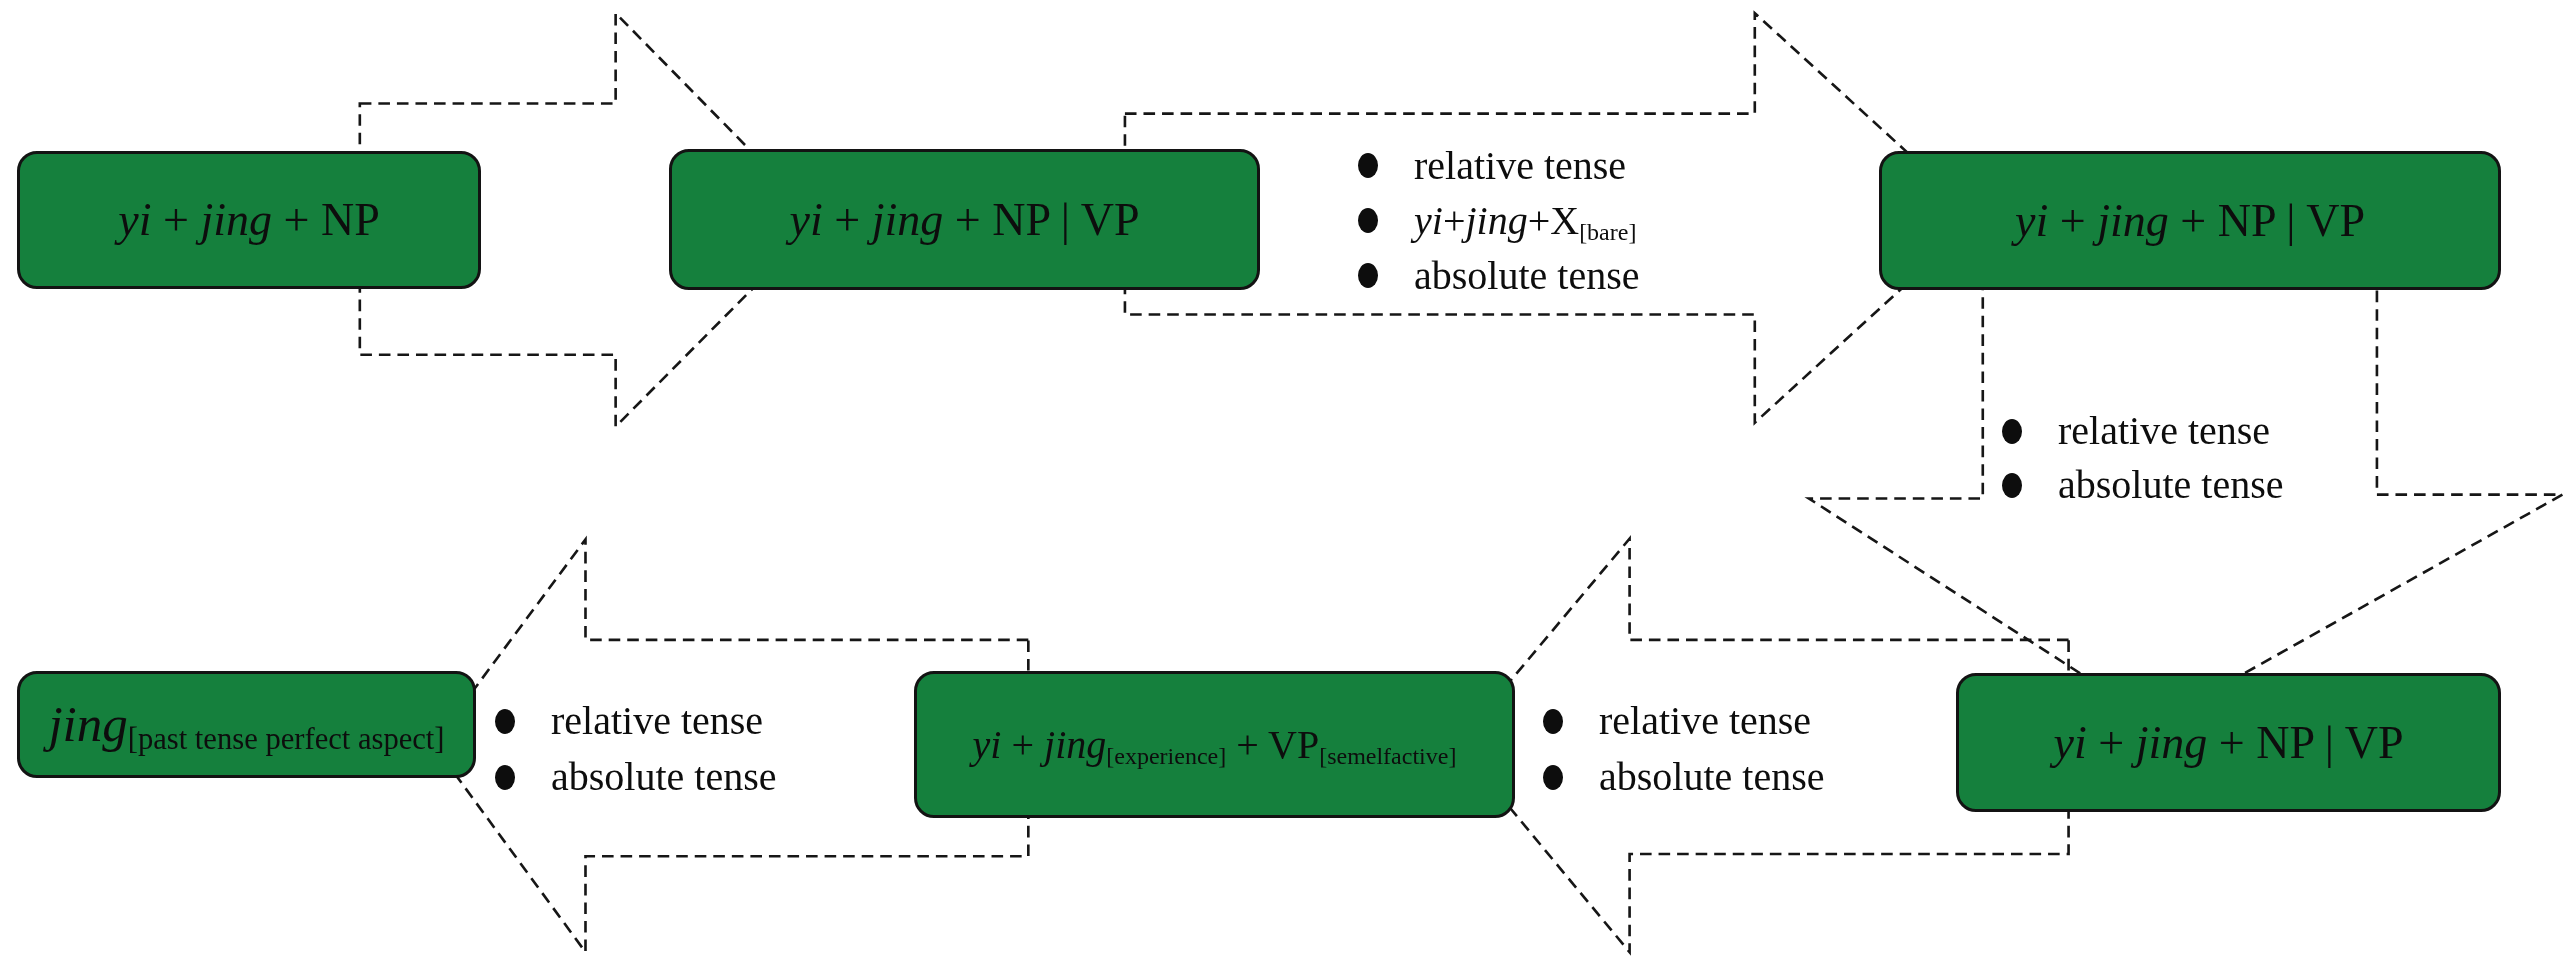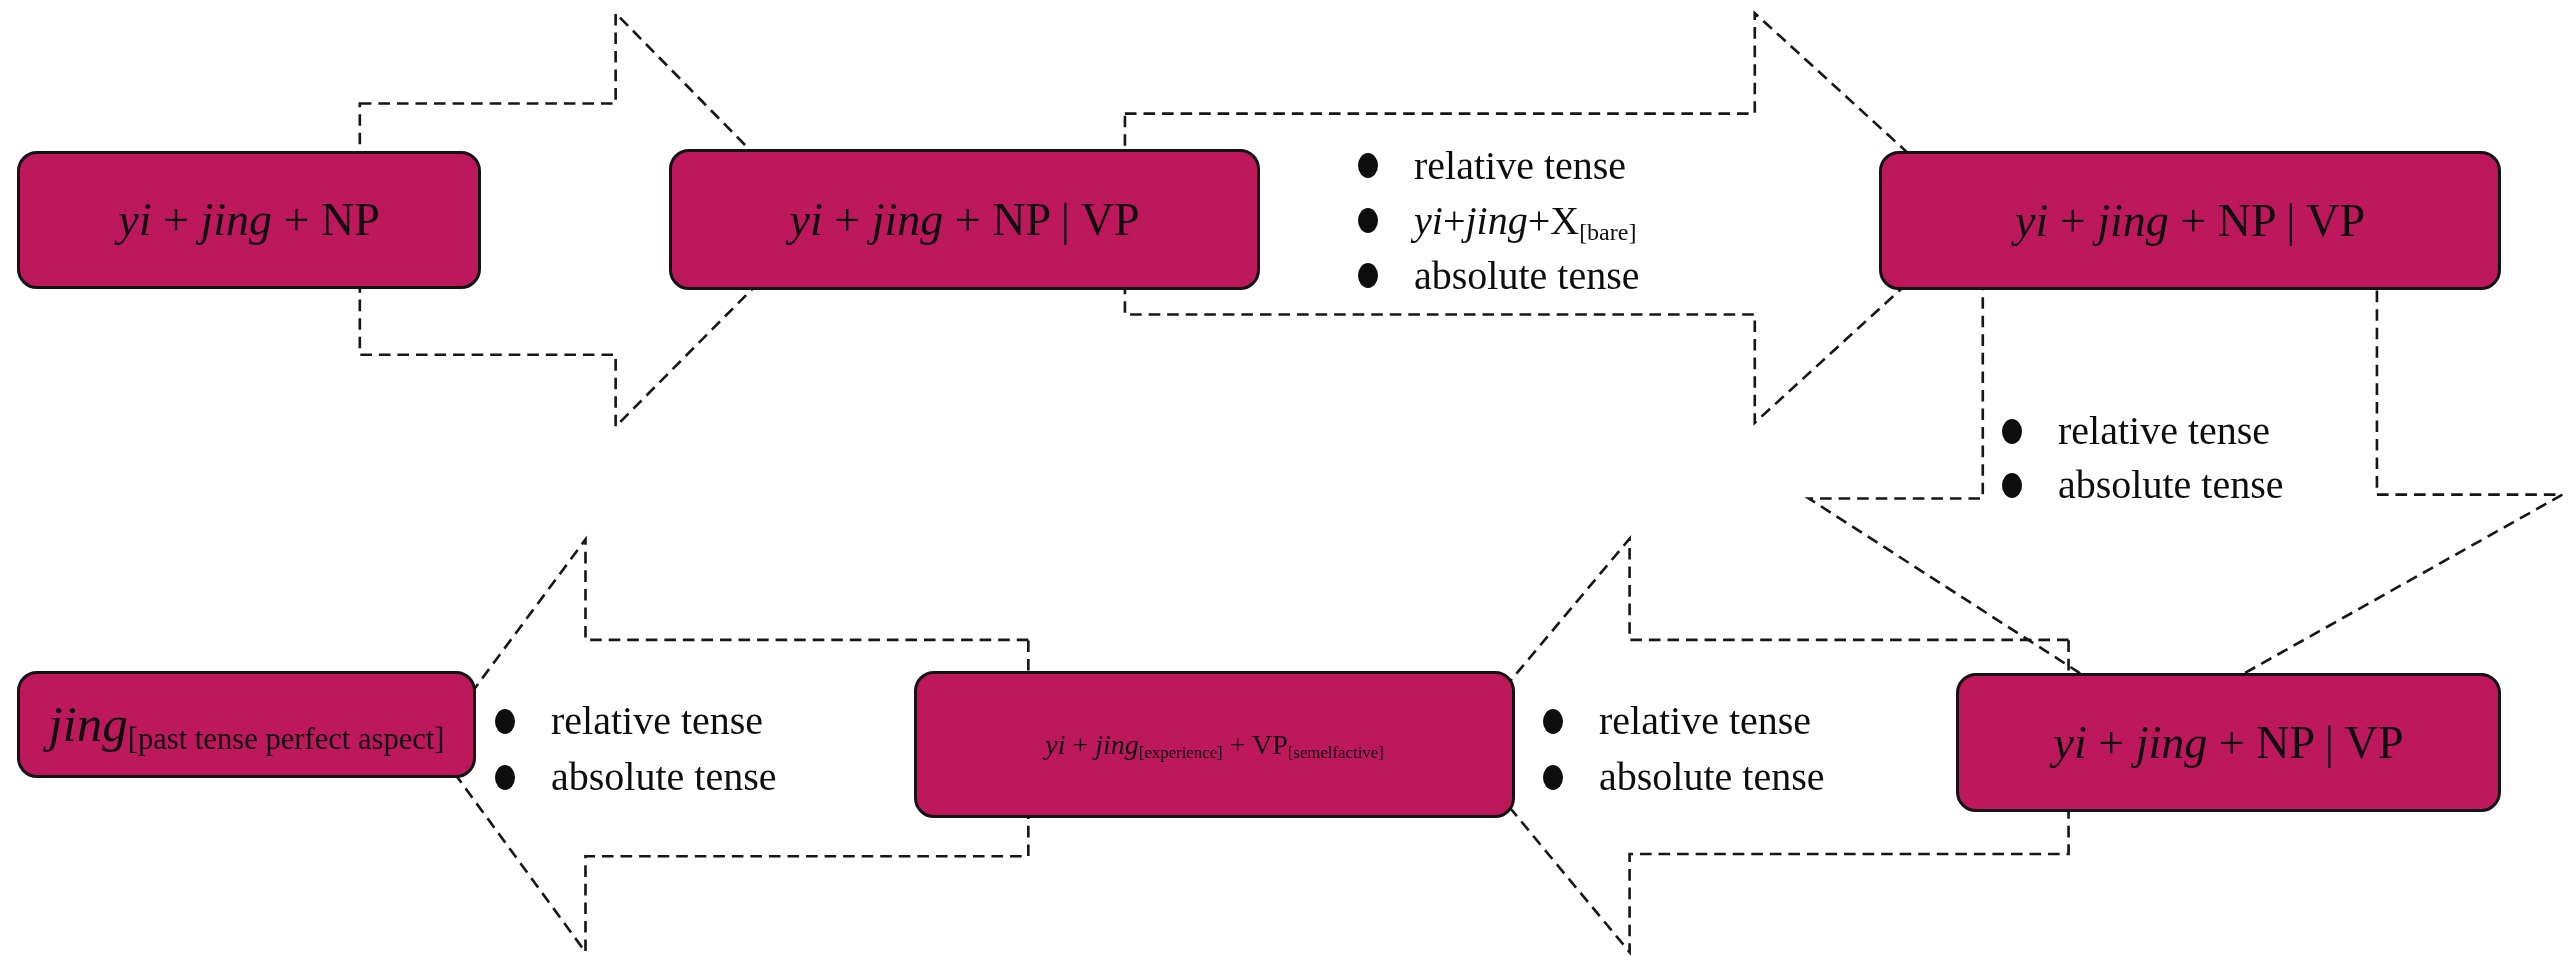--- a/index.html
+++ b/index.html
@@ -22,29 +22,29 @@
     stroke: #161616;
     stroke-width: 3.4;
     stroke-dasharray: 15 9;
     stroke-linecap: butt;
   }
   .bx {
     position: absolute;
     display: flex;
     align-items: center;
     justify-content: center;
-    background: #be185d;
+    background: #15803d;
     border: 3.1px solid #131313;
     border-radius: 20px;
     font-size: 46px;
     white-space: nowrap;
     box-sizing: border-box;
     line-height: 1;
   }
-  .bx-b5 { font-size: 28px; }
+  .bx-b5 { font-size: 40px; }
   .bx-b6 { font-size: 51px; }
   .it { font-style: italic; }
   .sub {
     font-size: 0.60em;
     position: relative;
     top: 0.26em;
     margin-top: 29px;
   }
   .blist {
     position: absolute;

